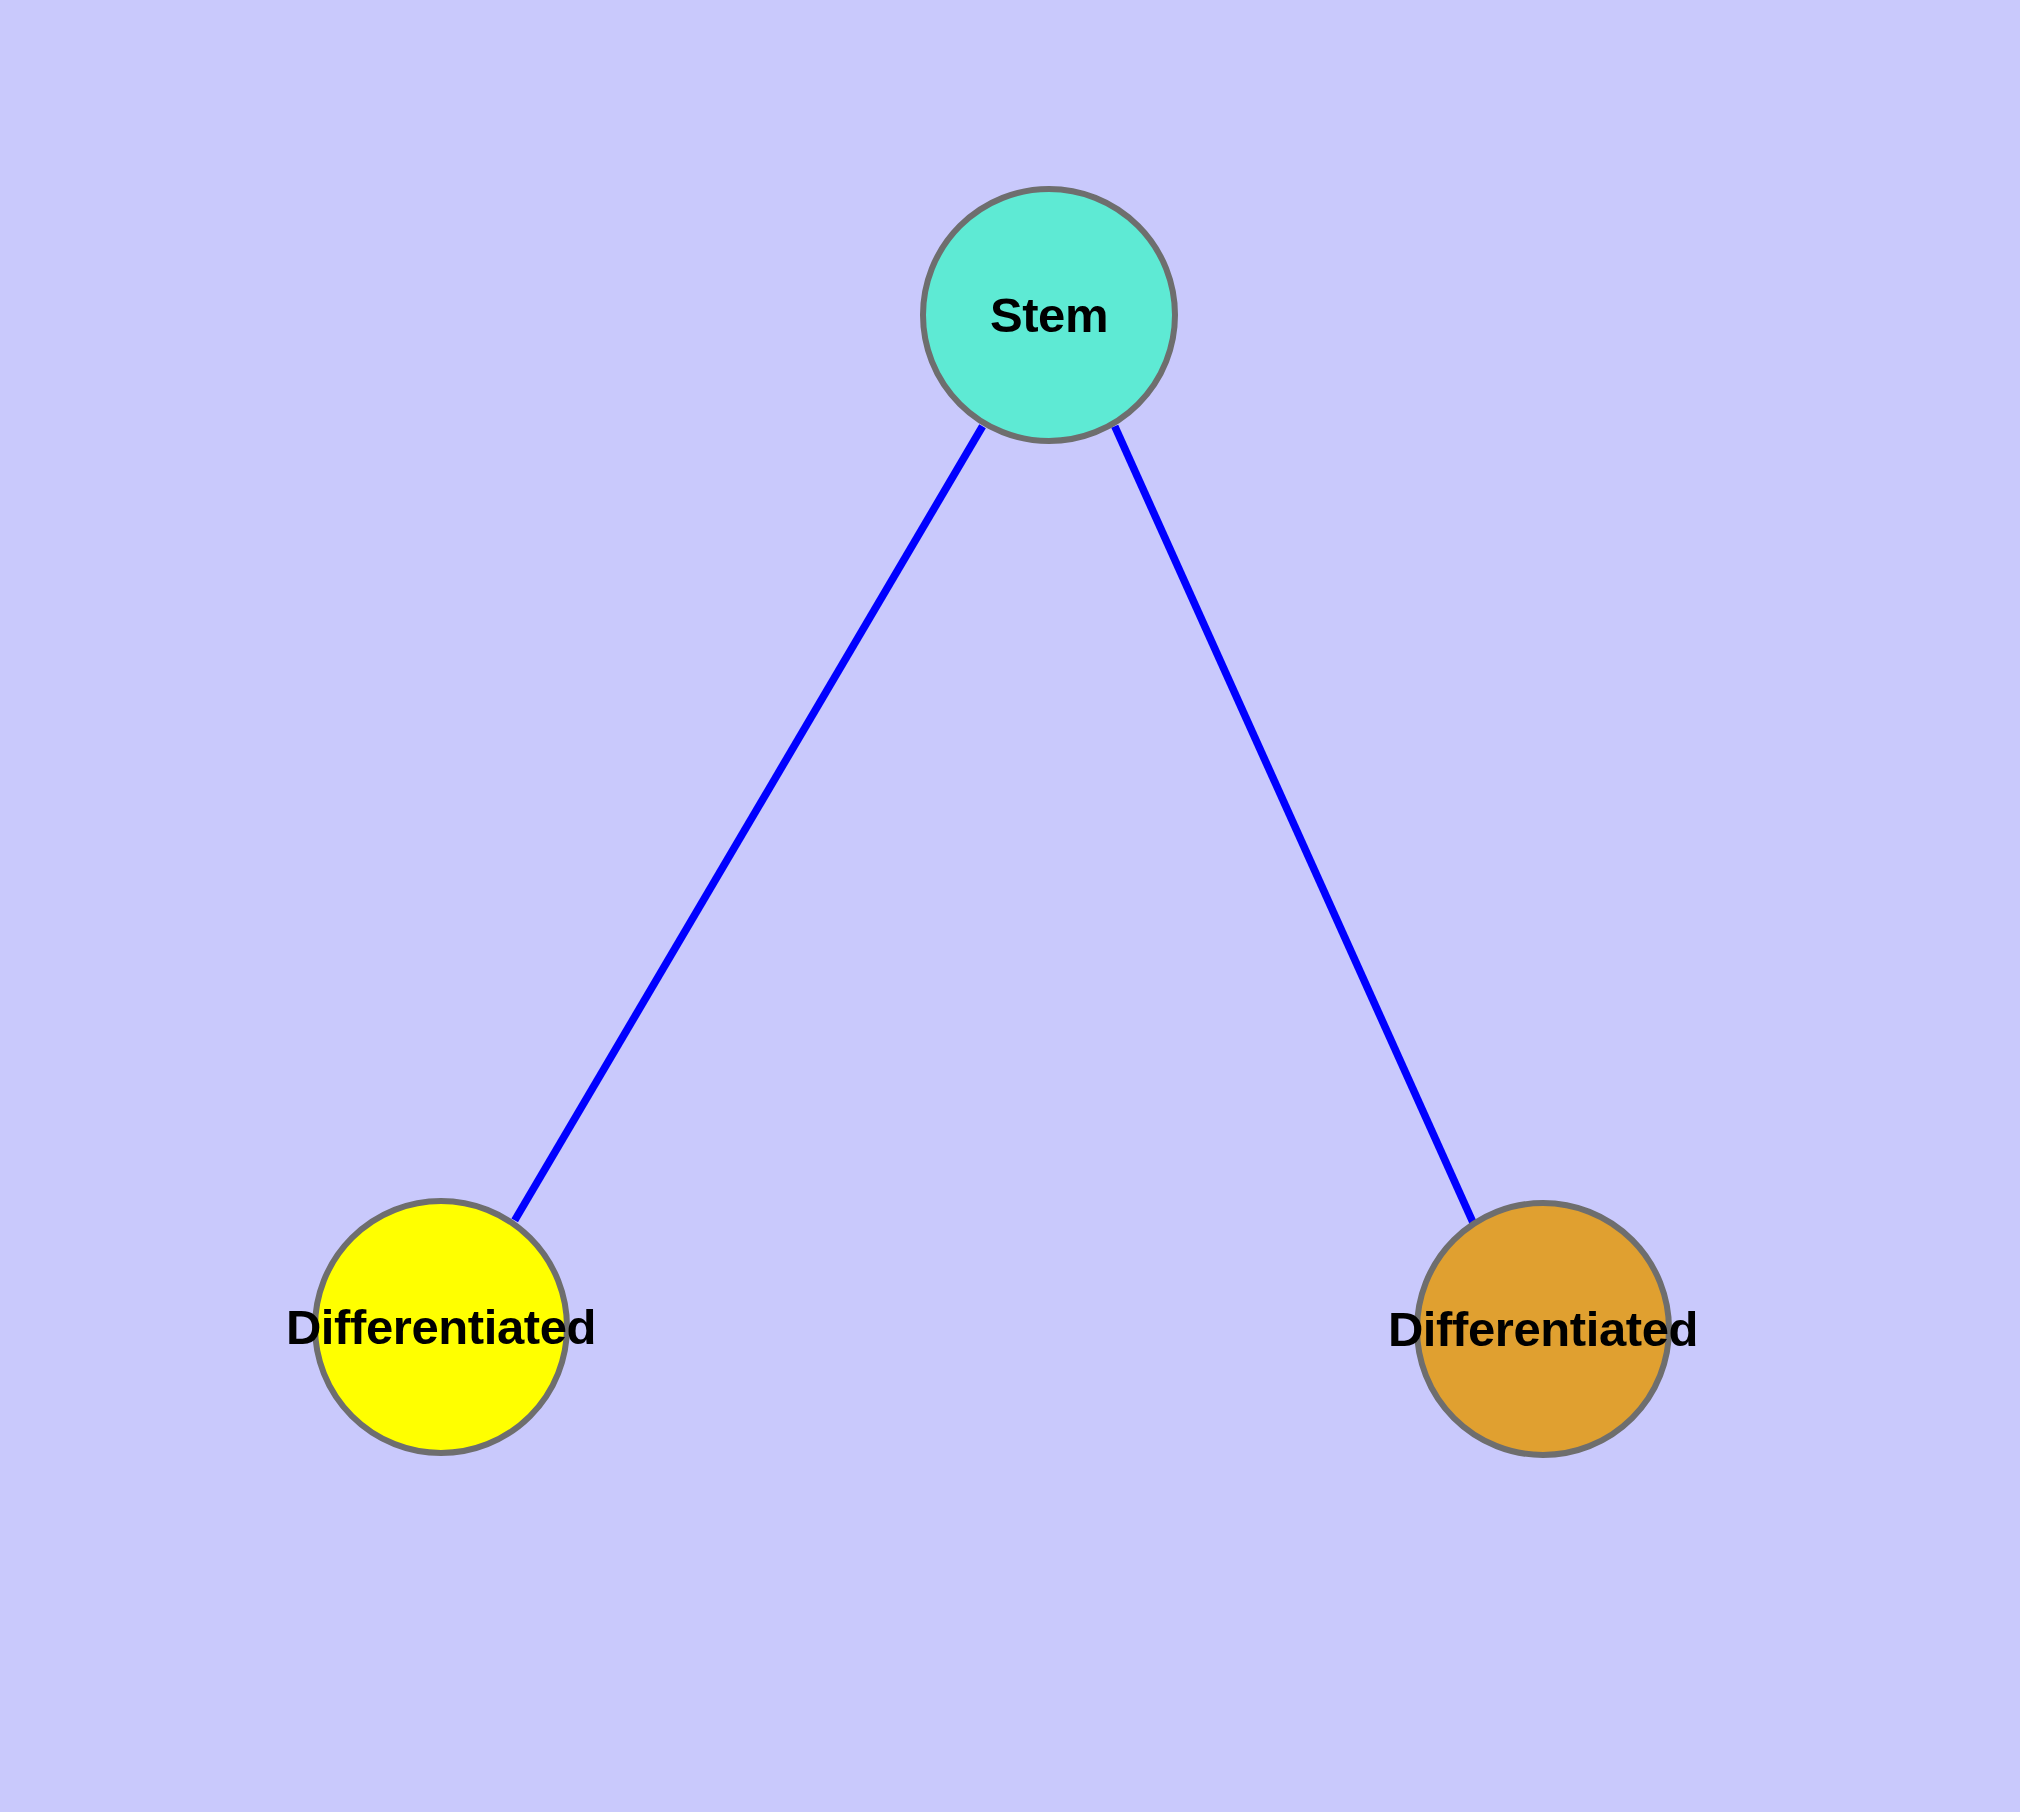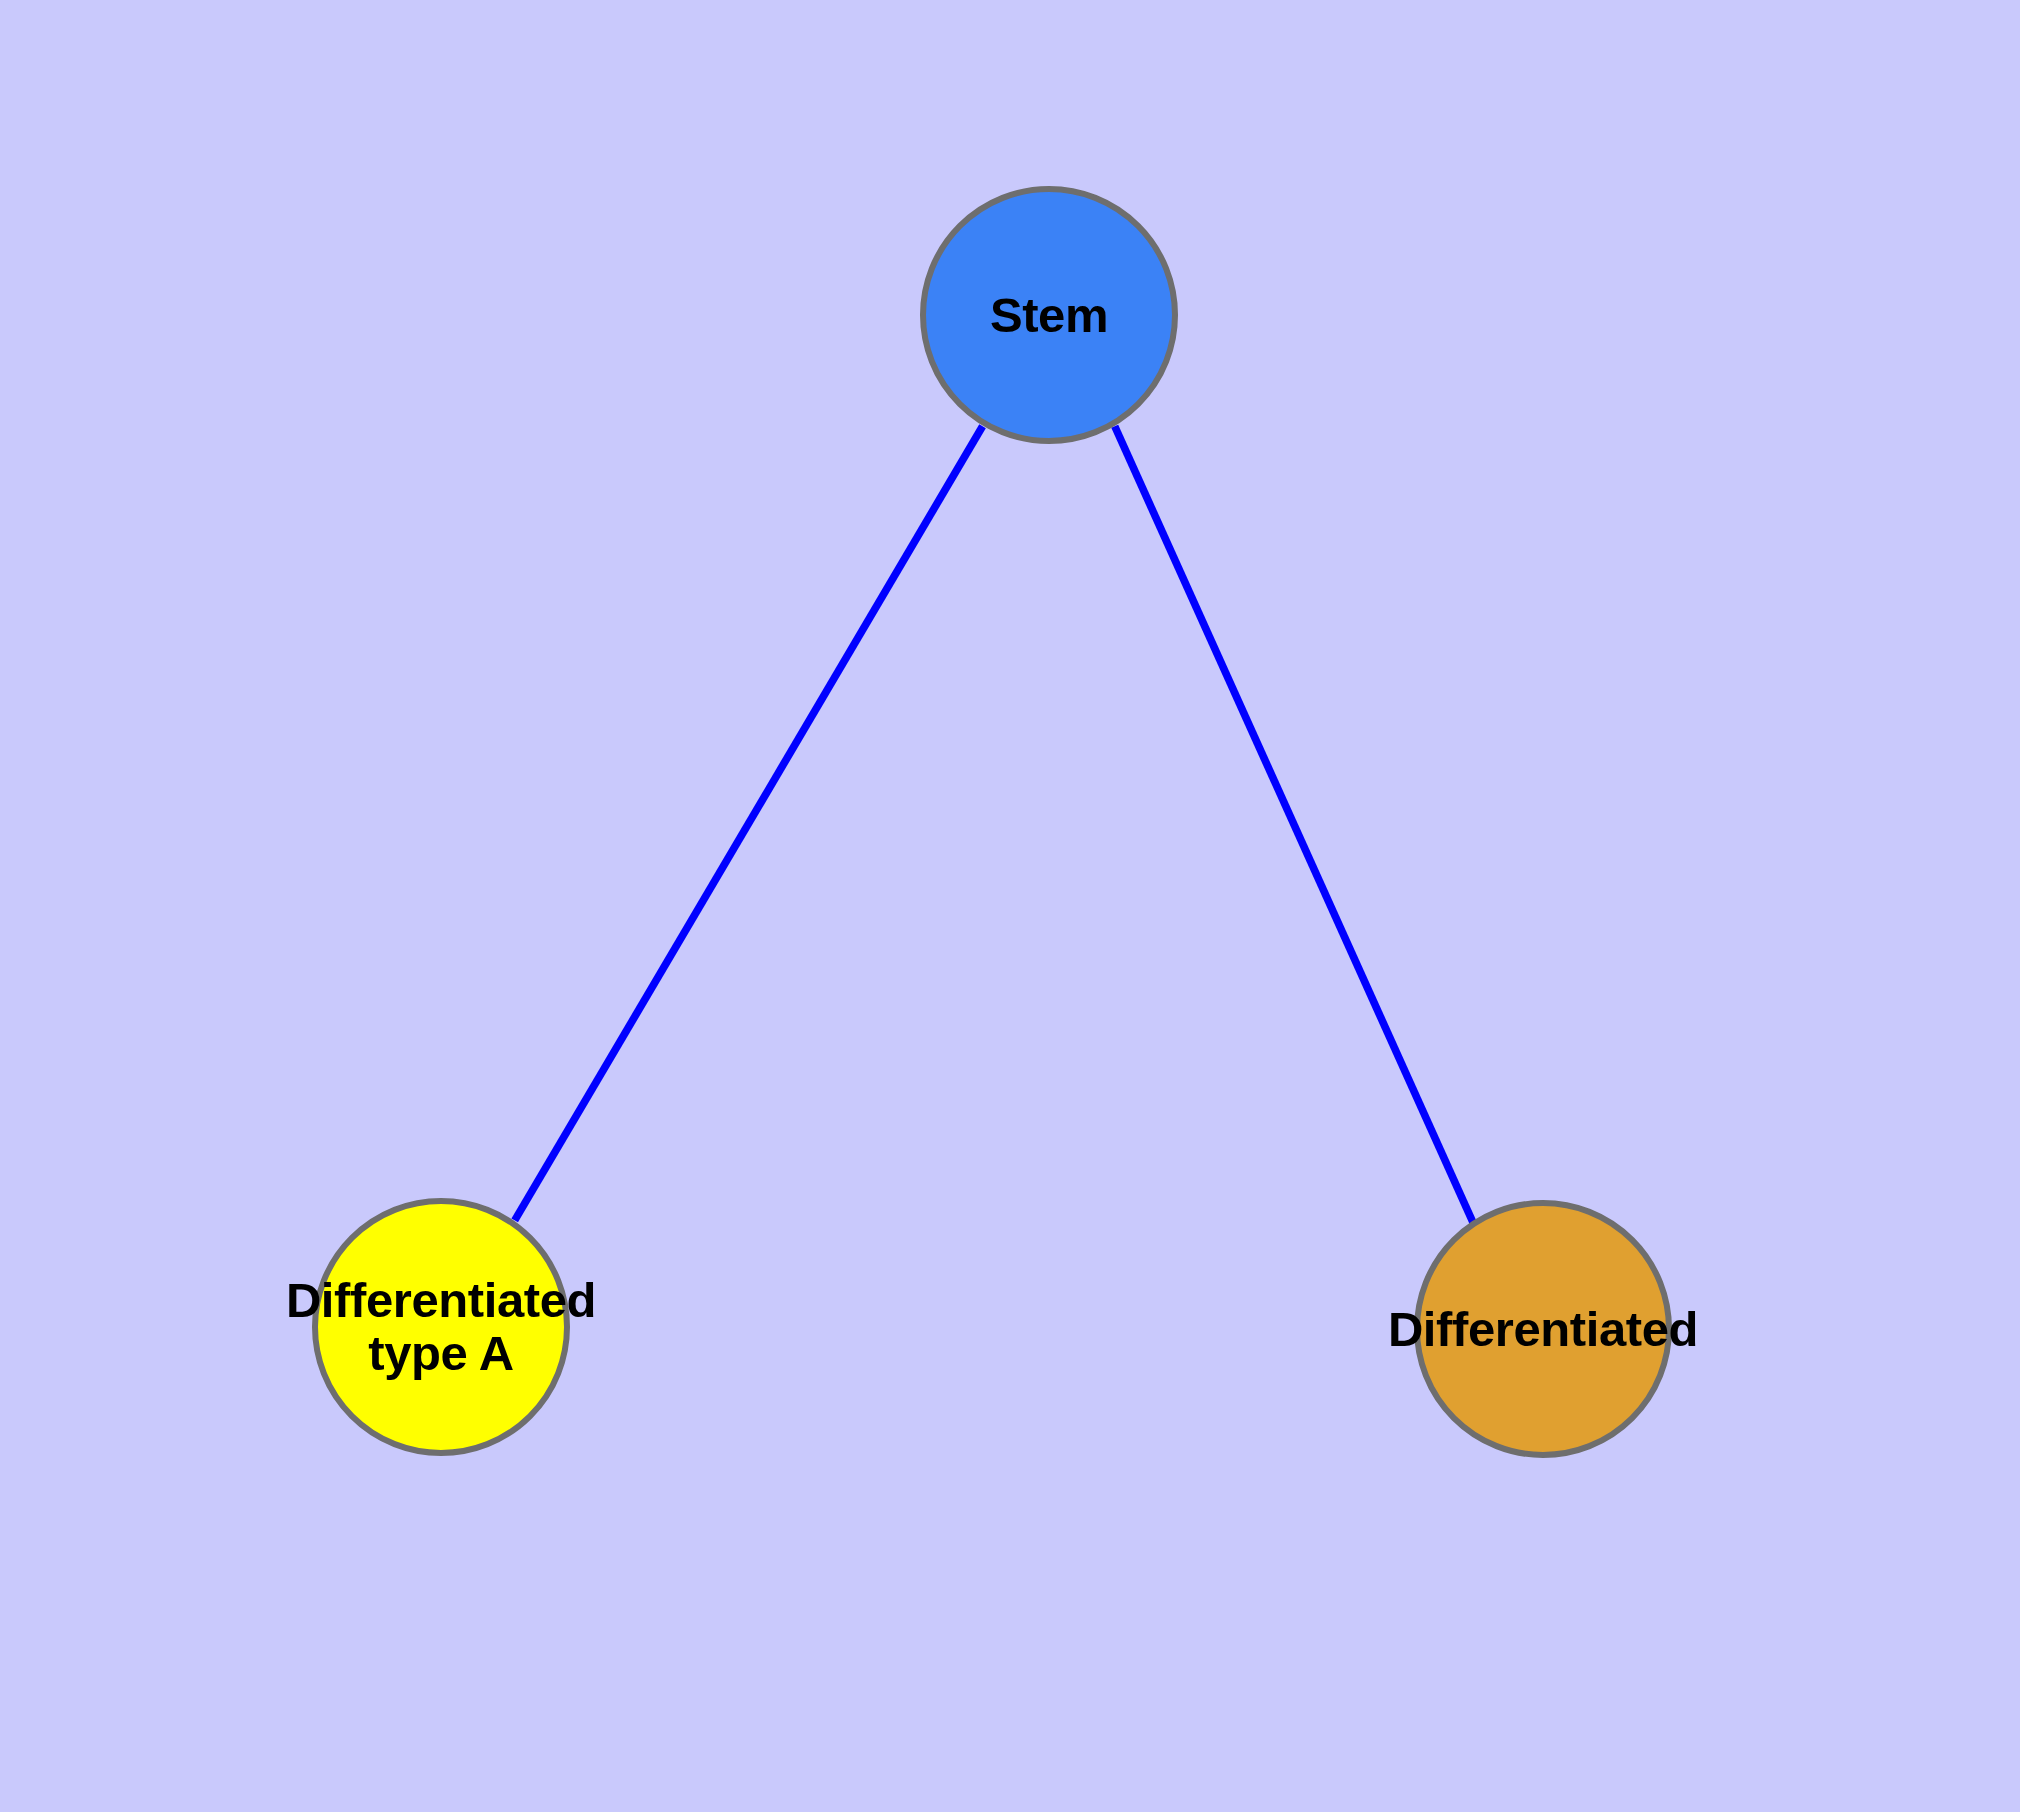--- a/index.html
+++ b/index.html
@@ -54,30 +54,29 @@
 <div id="graph-canvas" style="background: rgb(201, 201, 252);">
 
   <svg id="edge-layer" viewBox="0 0 2384 2138">
     <line x1="1159" y1="503" x2="607" y2="1440" stroke="#0000FF" stroke-width="9" stroke-linecap="butt"></line>
     <line x1="1315" y1="503" x2="1738" y2="1443" stroke="#0000FF" stroke-width="9" stroke-linecap="butt"></line>
   </svg>
 
   <div class="graph-node" id="node-diff-a" style="left: 312px; top: 1198px; width: 258px; height: 258px; background: rgb(255, 255, 0); border: 6px solid rgb(110, 110, 110);">
     <div class="node-label" style="font-size: 49px; color: rgb(0, 0, 0);">
       <span class="label-line">Differentiated</span>
-      <span class="label-line">type A</span>
     </div>
   </div>
 
   <div class="graph-node" id="node-diff-b" style="left: 1414px; top: 1200px; width: 258px; height: 258px; background: rgb(224, 160, 48); border: 6px solid rgb(110, 110, 110);">
     <div class="node-label" style="font-size: 49px; color: rgb(0, 0, 0);">
       <span class="label-line">Differentiated</span>
     </div>
   </div>
 
-  <div class="graph-node" id="node-stem" style="left: 920px; top: 186px; width: 258px; height: 258px; background: #3b82f6; border: 6px solid rgb(110, 110, 110);">
+  <div class="graph-node" id="node-stem" style="left: 920px; top: 186px; width: 258px; height: 258px; background: #5eead4; border: 6px solid rgb(110, 110, 110);">
     <div class="node-label" style="font-size: 49px; color: rgb(0, 0, 0);">
       <span class="label-line">Stem</span>
     </div>
   </div>
 
 </div>
 
 
 </body></html>

